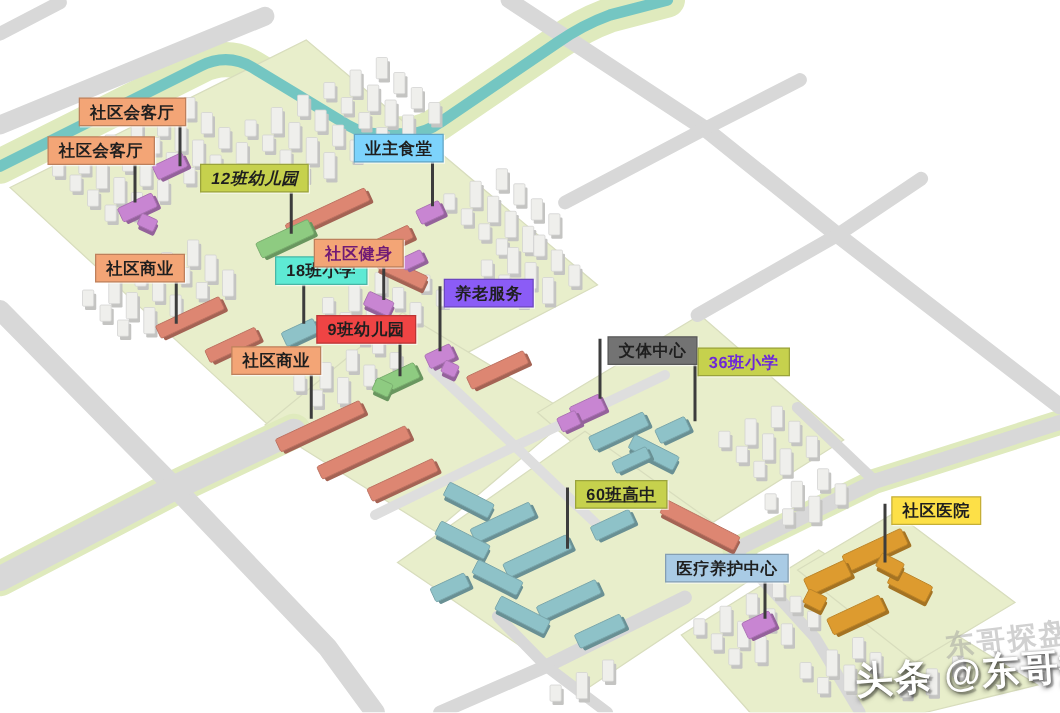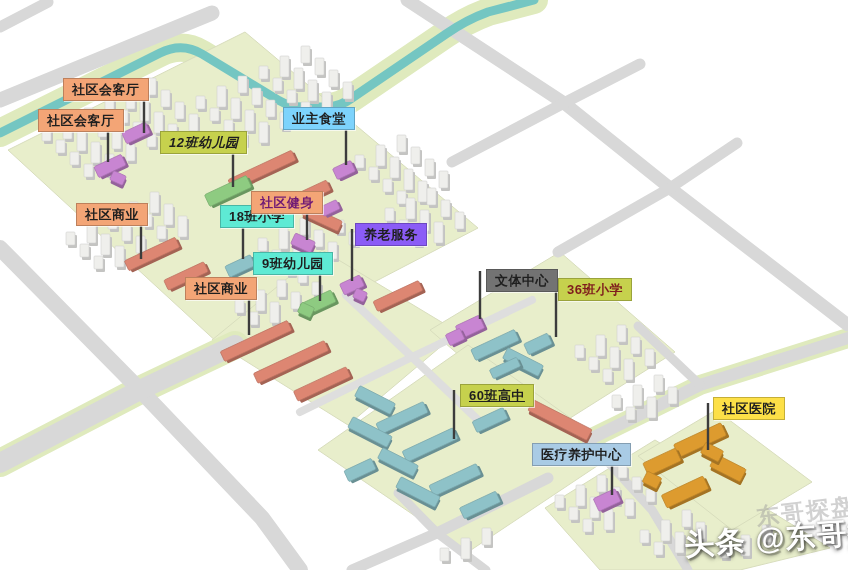--- a/index.html
+++ b/index.html
@@ -542,24 +542,24 @@
 
   <div id="labels">
       <div class="map-label" style="left: 63px; top: 78px; background: rgb(243, 165, 118); color: rgb(31, 31, 31);">社区会客厅</div>
       <div class="map-label" style="left: 38px; top: 109px; background: rgb(243, 165, 118); color: rgb(31, 31, 31);">社区会客厅</div>
       <div class="map-label" style="left: 160px; top: 131px; background: rgb(198, 209, 77); color: rgb(31, 31, 31); font-style: italic;">12班幼儿园</div>
       <div class="map-label" style="left: 283px; top: 107px; background: #7dd3fc; color: rgb(31, 31, 31);">业主食堂</div>
       <div class="map-label" style="left: 76px; top: 203px; background: rgb(243, 165, 118); color: rgb(31, 31, 31);">社区商业</div>
       <div class="map-label" style="left: 176px; top: 205px; background: #5eead4; color: rgb(31, 31, 31); margin-left: 44px;">18班小学</div>
       <div class="map-label" style="left: 251px; top: 191px; background: rgb(243, 165, 118); color: #701a75;">社区健身</div>
       <div class="map-label" style="left: 355px; top: 223px; background: #8b5cf6; color: rgb(31, 31, 31);">养老服务</div>
-      <div class="map-label" style="left: 253px; top: 252px; background: #5eead4; color: rgb(31, 31, 31);">9班幼儿园</div>
+      <div class="map-label" style="left: 253px; top: 252px; background: #ef4444; color: rgb(31, 31, 31);">9班幼儿园</div>
       <div class="map-label" style="left: 185px; top: 277px; background: rgb(243, 165, 118); color: rgb(31, 31, 31);">社区商业</div>
       <div class="map-label" style="left: 486px; top: 269px; background: #737373; color: rgb(31, 31, 31);">文体中心</div>
-      <div class="map-label" style="left: 558px; top: 278px; background: rgb(198, 209, 77); color: #7f1d1d;">36班小学</div>
+      <div class="map-label" style="left: 558px; top: 278px; background: rgb(198, 209, 77); color: #6d28d9;">36班小学</div>
       <div class="map-label" style="left: 460px; top: 384px; background: rgb(198, 209, 77); color: rgb(31, 31, 31); text-decoration: underline;">60班高中</div>
       <div class="map-label" style="left: 532px; top: 443px; background: rgb(169, 203, 229); color: rgb(31, 31, 31);">医疗养护中心</div>
       <div class="map-label" style="left: 713px; top: 397px; background: #fde047; color: rgb(31, 31, 31);">社区医院</div>
     </div>
 
   <div class="wm-ghost" style="left:756px;top:496px;">东哥探盘</div>
   <div class="wm-main" style="left:684px;top:517px;">头条 @东哥探盘</div>
 </div>
 
 </body></html>

